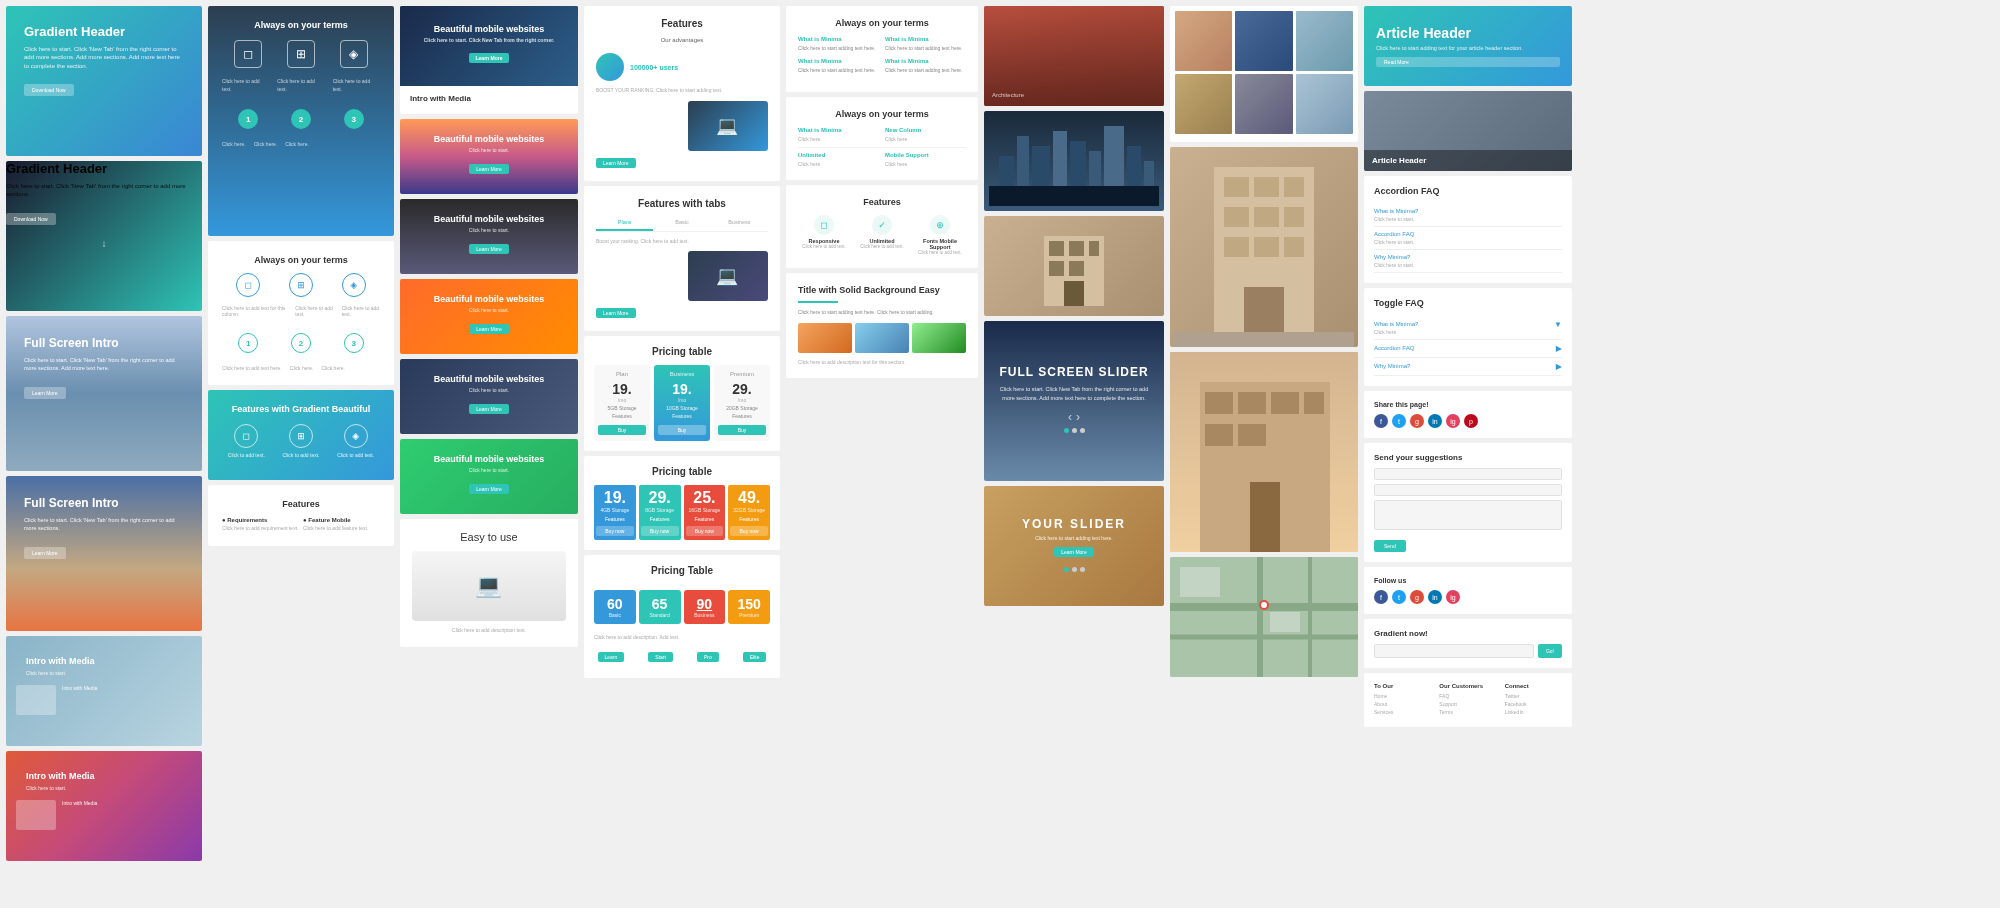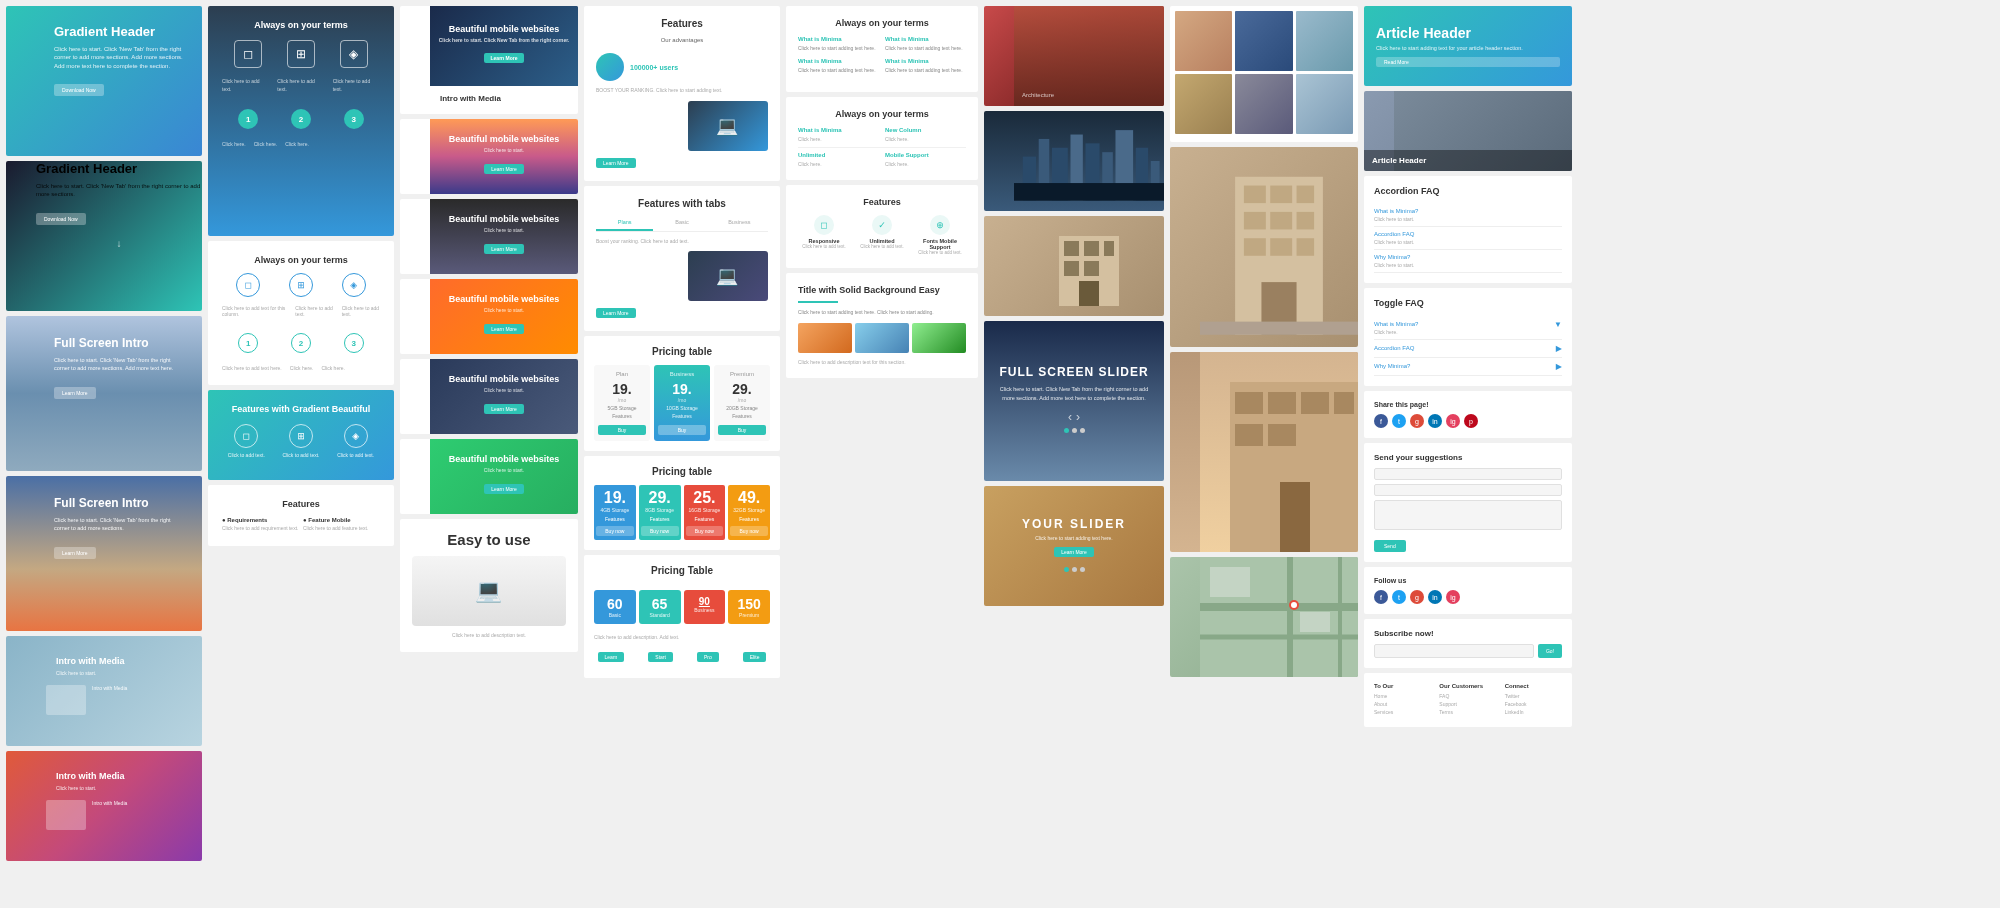--- a/index.html
+++ b/index.html
@@ -18,21 +18,20 @@
       padding: 6px;
       width: 2000px;
     }
 
     .card {
       background: #fff;
       border-radius: 2px;
       overflow: hidden;
       position: relative;
       flex-shrink: 0;
-      padding-left: 30px;
     }
 
     
     .gradient-header-1 {
       height: 150px;
       background: linear-gradient(135deg, #2ec4b6, #3a86d4);
     }
     .gradient-header-1 .gh-content {
       padding: 18px;
       color: #fff;
@@ -168,21 +167,21 @@
     .imc-text-block {
       padding: 8px 10px;
     }
     .imc-label { font-size: 8px; font-weight: bold; color: #333; margin-bottom: 3px; }
 
     .easy-use-card {
       background: #fff;
       padding: 12px;
       text-align: center;
     }
-    .eu-title { font-size: 15px; font-weight: bold; color: #333; margin-bottom: 8px; }
+    .eu-title { font-size: 11px; font-weight: normal; color: #333; margin-bottom: 8px; }
     .eu-laptop {
       width: 100%;
       height: 70px;
       background: linear-gradient(180deg, #f5f5f5, #e0e0e0);
       border-radius: 4px;
       display: flex; align-items: center; justify-content: center;
       font-size: 22px;
       margin-bottom: 6px;
     }
 
@@ -912,21 +911,21 @@
       <div style="display:flex; gap:3px; padding:6px 0;">
         <div style="flex:1; text-align:center; background:#3498db; color:#fff; border-radius:3px; padding:6px 2px;">
           <div style="font-size:14px; font-weight:bold;">60</div>
           <div style="font-size:5px; opacity:0.85;">Basic</div>
         </div>
         <div style="flex:1; text-align:center; background:#2ec4b6; color:#fff; border-radius:3px; padding:6px 2px;">
           <div style="font-size:14px; font-weight:bold;">65</div>
           <div style="font-size:5px; opacity:0.85;">Standard</div>
         </div>
         <div style="flex:1; text-align:center; background:#e74c3c; color:#fff; border-radius:3px; padding:6px 2px;">
-          <div style="font-size:10px; font-weight:bold;text-decoration:underline;">90</div>
+          <div style="font-size:14px; font-weight:bold;text-decoration:underline;">90</div>
           <div style="font-size:5px; opacity:0.85;">Business</div>
         </div>
         <div style="flex:1; text-align:center; background:#f39c12; color:#fff; border-radius:3px; padding:6px 2px;">
           <div style="font-size:14px; font-weight:bold;">150</div>
           <div style="font-size:5px; opacity:0.85;">Premium</div>
         </div>
       </div>
       <div style="font-size:5px; color:#aaa; margin:4px 0; line-height:1.5;">Click here to add description. Add text.</div>
       <div style="display:flex; gap:4px; justify-content:center; margin-top:4px;">
         <span class="mini-btn mini-btn-teal" style="font-size:5px;">Learn</span>
@@ -1246,21 +1245,21 @@
       <div class="sc-icons">
         <div class="sc-icon fb">f</div>
         <div class="sc-icon tw">t</div>
         <div class="sc-icon gp">g</div>
         <div class="sc-icon li">in</div>
         <div class="sc-icon" style="background:#e4405f;">ig</div>
       </div>
     </div>
 
     <div class="card subscribe-card">
-      <div class="sub-title">Subscribe now!</div>
+      <div class="sub-title">Gradient now!</div>
       <div class="sub-input-row">
         <div class="sub-input"></div>
         <span class="sub-btn">Go!</span>
       </div>
     </div>
 
     <div class="card footer-card">
       <div class="footer-col">
         <div class="footer-col-title">To Our</div>
         <div class="footer-col-item">Home</div>

